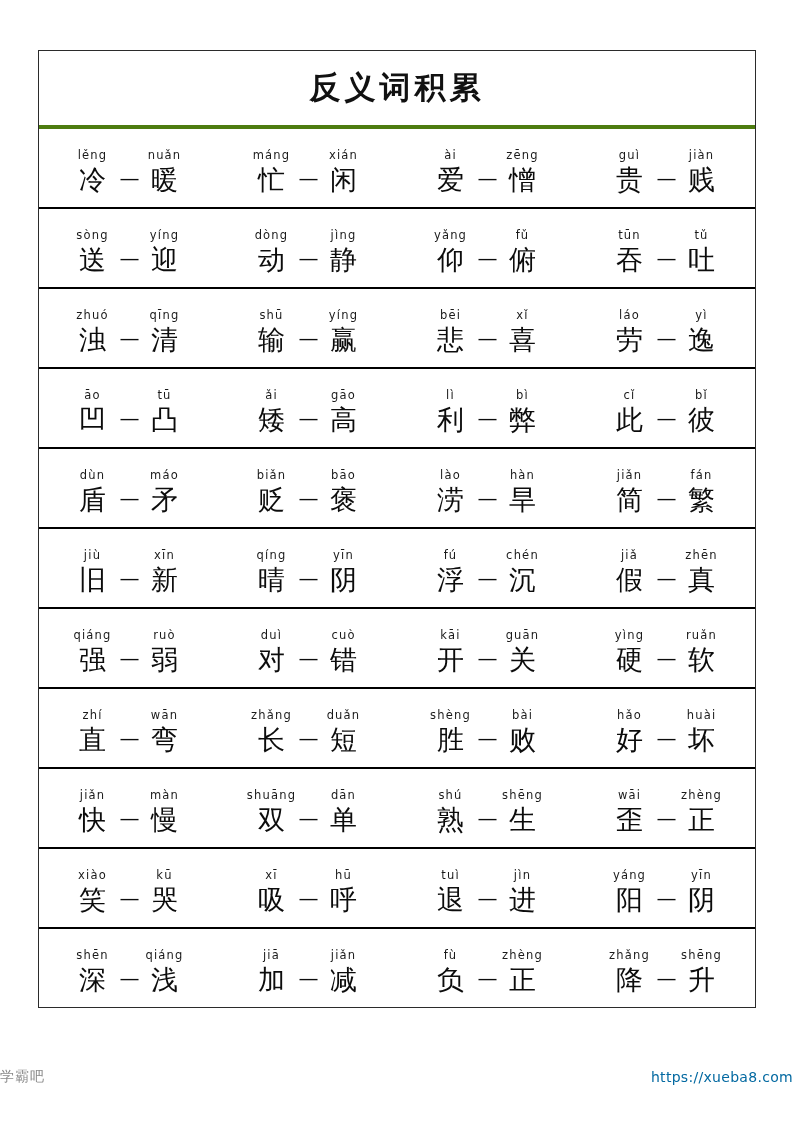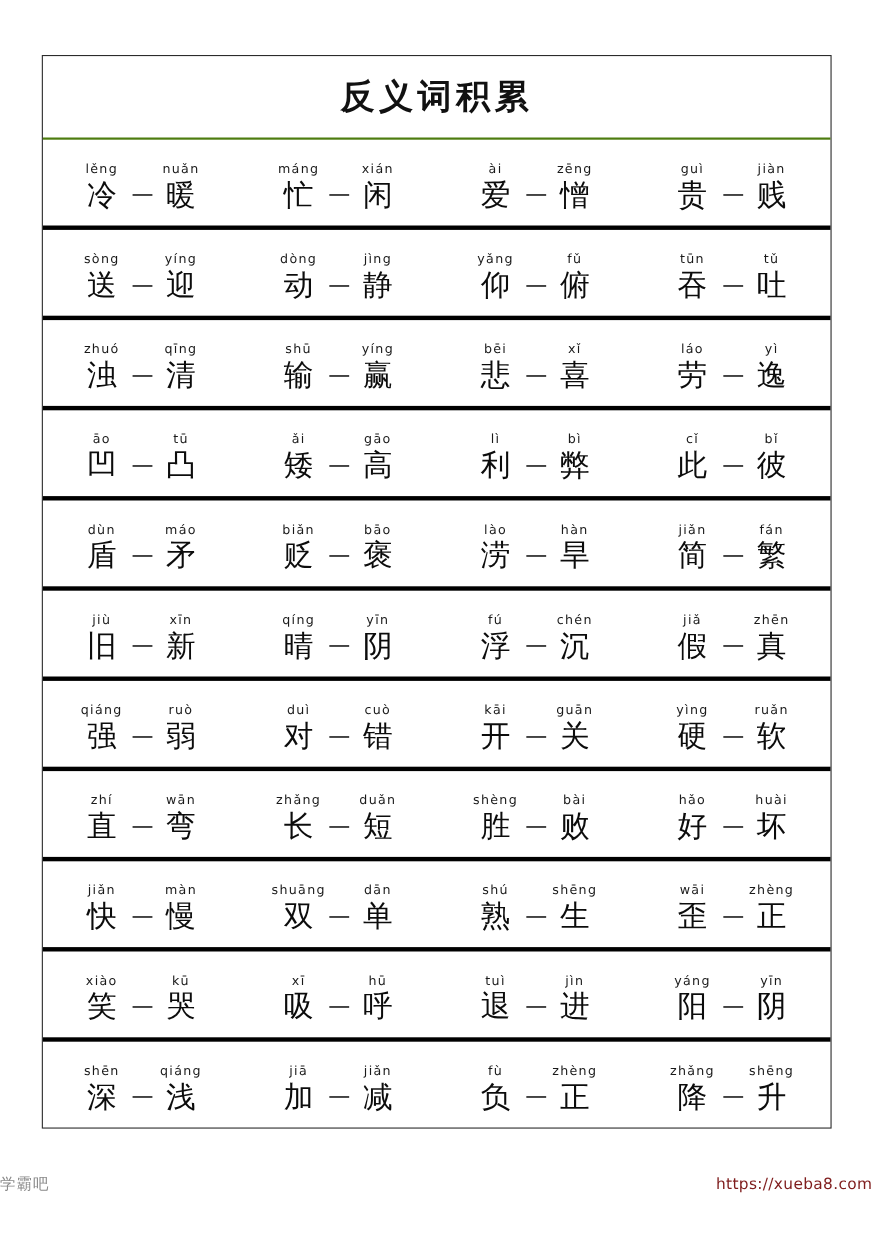--- a/index.html
+++ b/index.html
@@ -22,37 +22,37 @@
   .sheet {
     position: absolute;
     left: 38px;
     top: 50px;
     width: 718px;
     border: 1px solid #2b2b2b;
     box-sizing: border-box;
     background: #fff;
   }
   .title-row {
-    border-bottom: 2px solid #4d7c0f;
+    border-bottom: 4px solid #4d7c0f;
     height: 74px;
     display: flex;
     align-items: center;
     justify-content: center;
   }
   .title {
     font-family: "DejaVu Serif", serif;
     font-weight: bold;
     font-size: 31px;
     letter-spacing: 4px;
     color: #111;
   }
   .row {
     display: flex;
     height: 78px;
-    border-bottom: 4px solid #000000;
+    border-bottom: 2px solid #000000;
   }
   .row:last-child {
     border-bottom: none;
     justify-content: flex-end;
   }
   .cell {
     flex: 1 1 0;
     position: relative;
     display: flex;
     align-items: center;
@@ -109,21 +109,21 @@
   }
   .footer-logo {
     font-family: "DejaVu Sans", sans-serif;
     font-size: 14px;
     color: #8a8a8a;
     letter-spacing: 1px;
   }
   .footer-url {
     font-family: "DejaVu Sans", sans-serif;
     font-size: 14px;
-    color: #7f1d1d;
+    color: #0369a1;
     letter-spacing: 0.3px;
   }
 </style>
 </head>
 <body>
 
 <div class="page">
 
   <div class="sheet">
     <div class="title-row">

